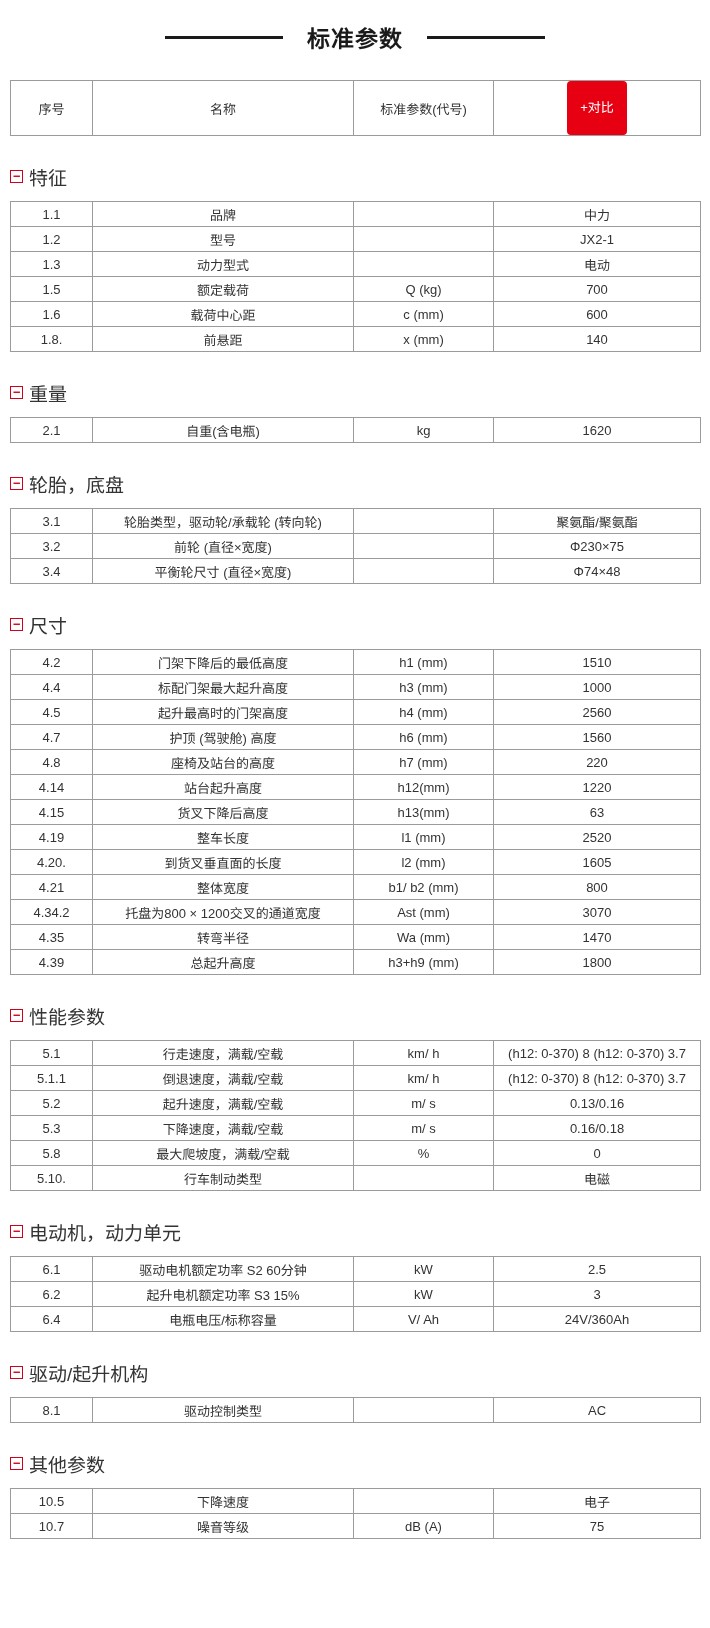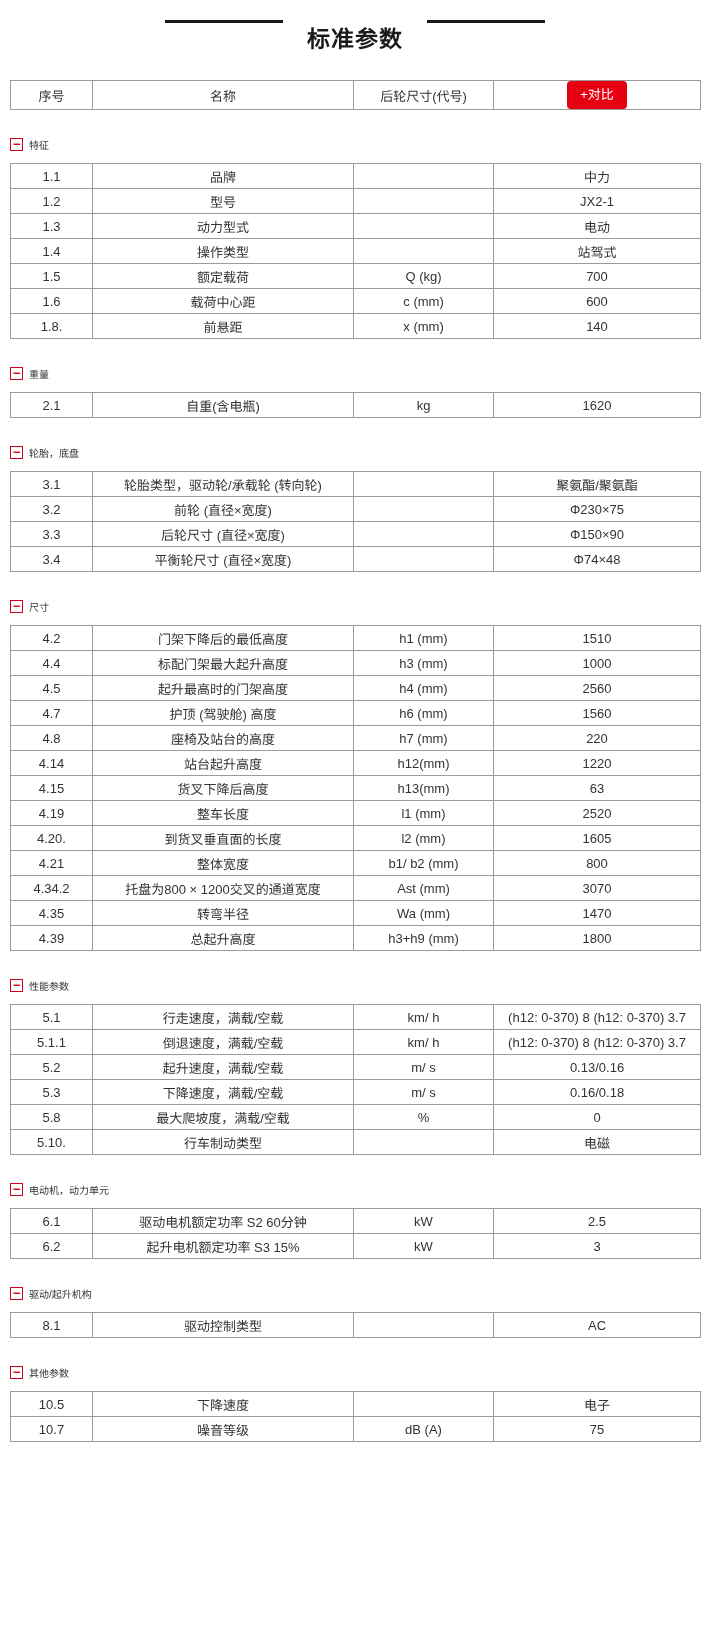--- a/index.html
+++ b/index.html
@@ -6,21 +6,21 @@
   html,body { background:#ffffff; }
   body {
     width:710px;
     font-family:"Liberation Sans","DejaVu Sans",sans-serif;
     color:#333333;
   }
   .page { padding:14px 10px 40px 10px; }
 
   
   .title-row {
-    display:flex; align-items:flex-start; justify-content:center;
+    display:flex; align-items:center; justify-content:center;
     gap:24px; margin:6px 0 26px 0;
   }
   .title-line { width:118px; height:3px; background:#1a1a1a; }
   .page-title {
     font-size:23px; font-weight:bold; color:#1a1a1a; letter-spacing:1px;
   }
 
   
   table.spec {
     width:690px; border-collapse:collapse; table-layout:fixed;
@@ -35,39 +35,39 @@
   col.c-name { width:261px; }
   col.c-unit { width:140px; }
   col.c-val  { width:207px; }
 
   
   table.header-table { margin-bottom:0; }
   .compare-btn {
     display:inline-block;
     background:#e60012; color:#ffffff;
     font-size:13px; line-height:18px;
-    padding:5px 13px; border-radius:4px;
+    padding:18px 13px; border-radius:4px;
     border:none; cursor:pointer;text-align:right;
   }
 
   
   .section-head {
     display:flex; align-items:center;
     margin:27px 0 11px 0;
   }
   .collapse-icon {
     width:13px; height:13px;
     border:1px solid #d0021b; color:#d0021b;
     font-size:12px; line-height:11px; text-align:center;
     font-weight:bold; background:#fff;
     display:inline-block; cursor:pointer;
     font-family:"DejaVu Sans Mono",monospace;
   }
   .section-title {
-    margin-left:6px; font-size:10px; color:#333;
+    margin-left:6px; font-size:19px; color:#333;
   }
 </style>
 </head>
 <body>
 
 <div class="page">
 
   <div class="title-row">
     <span class="title-line"></span>
     <span class="page-title">标准参数</span>
@@ -78,21 +78,21 @@
     <colgroup>
         <col class="c-no">
         <col class="c-name">
         <col class="c-unit">
         <col class="c-val">
       </colgroup>
     <tbody>
       <tr>
         <td>序号</td>
         <td>名称</td>
-        <td>后轮尺寸(代号)</td>
+        <td>标准参数(代号)</td>
         <td>
           <button class="compare-btn">+对比</button>
         </td>
       </tr>
     </tbody>
   </table>
 
   <div id="sections">
   <div class="section">
     <div class="section-head">
@@ -121,26 +121,20 @@
     <td>JX2-1</td>
   </tr>
 
   <tr>
     <td>1.3</td>
     <td>动力型式</td>
     <td></td>
     <td>电动</td>
   </tr>
 
-  <tr>
-    <td>1.4</td>
-    <td>操作类型</td>
-    <td></td>
-    <td>站驾式</td>
-  </tr>
 
   <tr>
     <td>1.5</td>
     <td>额定载荷</td>
     <td>Q (kg)</td>
     <td>700</td>
   </tr>
 
   <tr>
     <td>1.6</td>
@@ -203,26 +197,20 @@
     <td>聚氨酯/聚氨酯</td>
   </tr>
 
   <tr>
     <td>3.2</td>
     <td>前轮 (直径×宽度)</td>
     <td></td>
     <td>Φ230×75</td>
   </tr>
 
-  <tr>
-    <td>3.3</td>
-    <td>后轮尺寸 (直径×宽度)</td>
-    <td></td>
-    <td>Φ150×90</td>
-  </tr>
 
   <tr>
     <td>3.4</td>
     <td>平衡轮尺寸 (直径×宽度)</td>
     <td></td>
     <td>Φ74×48</td>
   </tr>
 </tbody>
     </table>
   </div>
@@ -415,20 +403,26 @@
     <td>2.5</td>
   </tr>
 
   <tr>
     <td>6.2</td>
     <td>起升电机额定功率 S3 15%</td>
     <td>kW</td>
     <td>3</td>
   </tr>
 
+  <tr>
+    <td>6.4</td>
+    <td>电瓶电压/标称容量</td>
+    <td>V/ Ah</td>
+    <td>24V/360Ah</td>
+  </tr>
 </tbody>
     </table>
   </div>
 
   <div class="section">
     <div class="section-head">
       <span class="collapse-icon">−</span>
       <span class="section-title">驱动/起升机构</span>
     </div>
     <table class="spec">

